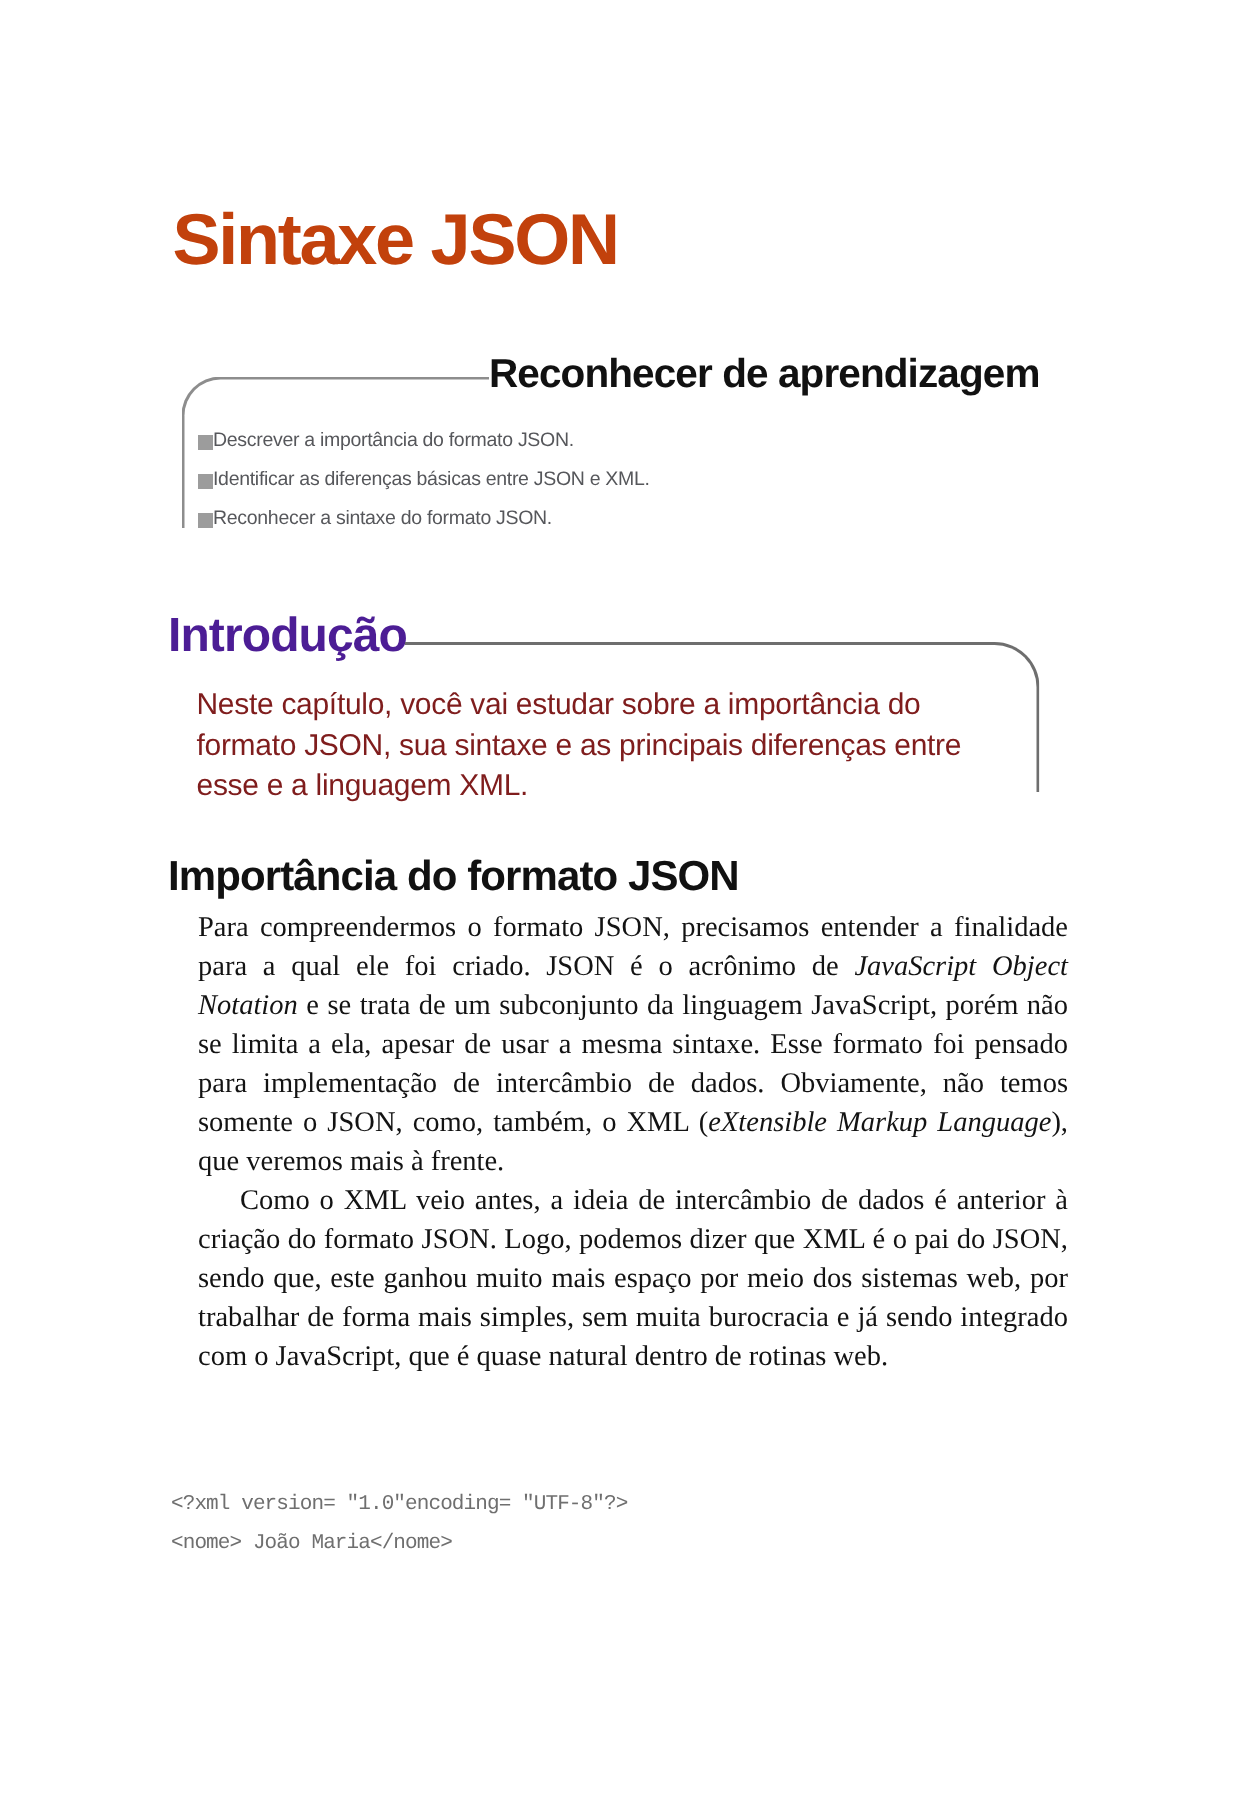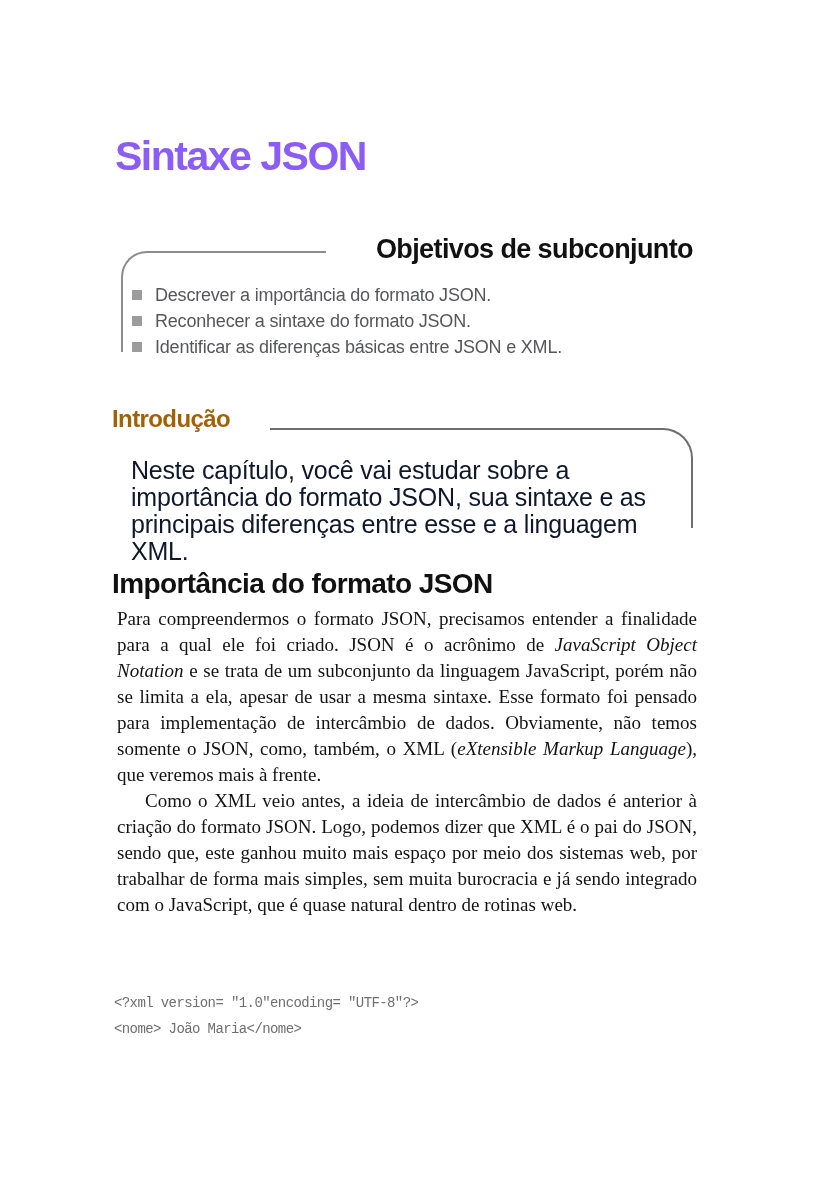--- a/index.html
+++ b/index.html
@@ -11,24 +11,24 @@
     background: #ffffff;
     font-family: "Liberation Sans", sans-serif;
     overflow: hidden;
   }
 
   
   .chapter-title {
     position: absolute;
     left: 115px;
     top: 133px;
-    font-size: 41px;
+    font-size: 48px;
     font-weight: bold;
     letter-spacing: -1.5px;
-    color: #8b5cf6;
+    color: #c2410c;
   }
 
   
   .obj-border {
     position: absolute;
     left: 121px;
     top: 251px;
     width: 205px;
     height: 101px;
     border-top: 2px solid #8d8d8d;
@@ -47,81 +47,80 @@
   }
   .obj-list {
     position: absolute;
     left: 132px;
     top: 285px;
     list-style: none;
   }
   .obj-list li {
     display: flex;
     align-items: flex-start;
-    gap: 13px;
     height: 26px;
-    font-size: 18px;
+    font-size: 13px;
     letter-spacing: -0.2px;
     color: #56575b;
     white-space: nowrap;
   }
   .sq {
     flex: none;
     width: 10px;
     height: 10px;
     background: #9c9c9c;
     margin-top: 5px;
   }
 
   
   .intro-heading {
     position: absolute;
     left: 112px;
     top: 405px;
-    font-size: 24px;
+    font-size: 32px;
     font-weight: bold;
     letter-spacing: -0.6px;
-    color: #a16207;
+    color: #4c1d95;
   }
   .intro-border {
     position: absolute;
     left: 270px;
     top: 428px;
     width: 423px;
     height: 100px;
     border-top: 2px solid #6e6e6e;
     border-right: 2px solid #6e6e6e;
     border-top-right-radius: 30px;
   }
   .intro-text {
     position: absolute;
     left: 131px;
     top: 457px;
     width: 545px;
-    font-size: 25px;
+    font-size: 20px;
     line-height: 27px;
     letter-spacing: -0.2px;
-    color: #0f172a;
+    color: #7f1d1d;
   }
 
   
   .imp-heading {
     position: absolute;
     left: 112px;
     top: 568px;
     font-size: 28px;
     font-weight: bold;
     letter-spacing: -0.6px;
     color: #111111;
   }
 
   
   .body-text {
     position: absolute;
-    left: 117px;
+    left: 132px;
     top: 606px;
     width: 580px;
     font-family: "Liberation Serif", serif;
     font-size: 19px;
     line-height: 26px;
     text-align: justify;
     color: #131313;
   }
   .body-text p { margin: 0; }
   .body-text p.ind { text-indent: 28px; }
@@ -144,33 +143,33 @@
   }
 </style>
 </head>
 <body>
 
 <div class="page">
 
   <h1 class="chapter-title">Sintaxe JSON</h1>
 
   <div class="obj-border"></div>
-  <h2 class="obj-heading">Objetivos de subconjunto</h2>
+  <h2 class="obj-heading">Reconhecer de aprendizagem</h2>
   <ul class="obj-list">
     <li>
       <span class="sq"></span>
       <span>Descrever a importância do formato JSON.</span>
     </li>
     <li>
       <span class="sq"></span>
-      <span>Reconhecer a sintaxe do formato JSON.</span>
+      <span>Identificar as diferenças básicas entre JSON e XML.</span>
     </li>
     <li>
       <span class="sq"></span>
-      <span>Identificar as diferenças básicas entre JSON e XML.</span>
+      <span>Reconhecer a sintaxe do formato JSON.</span>
     </li>
   </ul>
 
   <h2 class="intro-heading">Introdução</h2>
   <div class="intro-border"></div>
   <p class="intro-text">Neste capítulo, você vai estudar sobre a importância do formato JSON, sua sintaxe e as principais diferenças entre esse e a linguagem XML.</p>
 
   <h2 class="imp-heading">Importância do formato JSON</h2>
 
   <div class="body-text">

